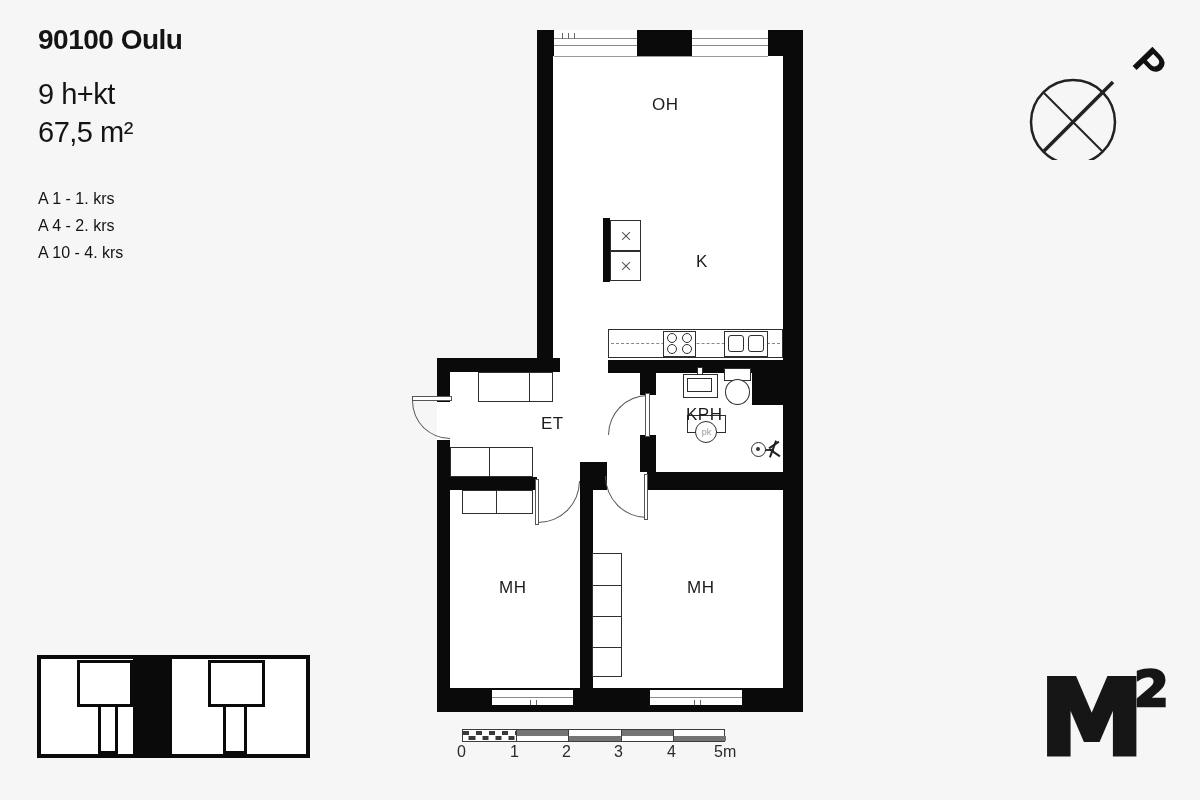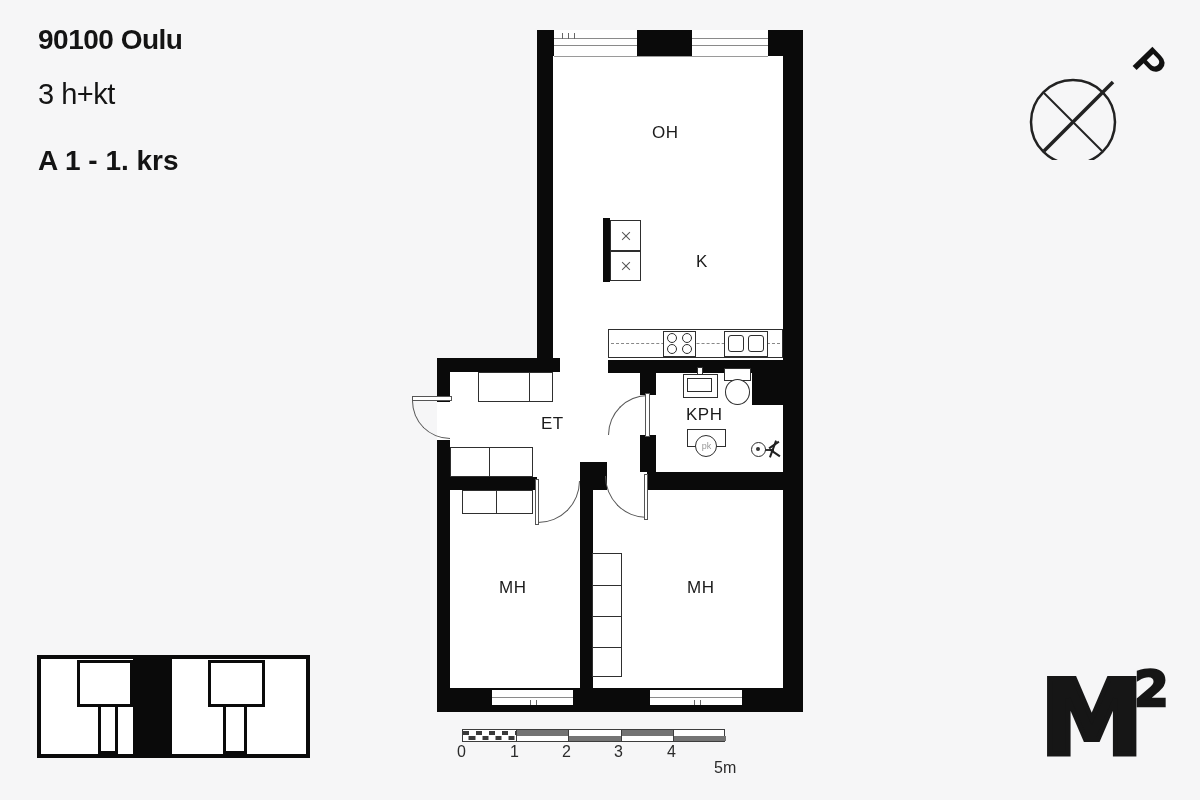--- a/index.html
+++ b/index.html
@@ -2,21 +2,21 @@
 <html><head>
 <meta charset="utf-8">
 <style>
   html,body{margin:0;padding:0;}
   body{width:1200px;height:800px;background:#f6f6f7;font-family:"Liberation Sans","DejaVu Sans",sans-serif;color:#141414;overflow:hidden;}
   .abs{position:absolute;}
   #stage{position:relative;width:1200px;height:800px;}
   
   .h-title{font-size:28px;font-weight:bold;line-height:36px;letter-spacing:-0.5px;}
   .h-sub{font-size:29px;font-weight:400;line-height:38px;letter-spacing:-0.5px;}
-  .h-list{font-size:28px;line-height:27px;font-weight:700;}
+  .h-list{font-size:16px;line-height:27px;font-weight:400;}
   
   .under{background:#ffffff;}
   .wall{background:#0a0a0a;}
   .win{background:#ffffff;}
   .winline{position:absolute;left:0;right:0;height:1px;background:#8a8a8a;}
   .tick{position:absolute;width:1px;background:#666;}
   .closet{background:#fff;border:1.5px solid #2f2f2f;box-sizing:border-box;}
   .cdiv-v{position:absolute;top:0;bottom:0;width:1px;background:#2f2f2f;}
   .cdiv-h{position:absolute;left:0;right:0;height:1px;background:#2f2f2f;}
   .fix{background:#fff;border:1.5px solid #2e2e2e;box-sizing:border-box;}
@@ -44,23 +44,26 @@
   .logo-2{font-family:"DejaVu Sans",sans-serif;font-weight:bold;font-size:50px;-webkit-text-stroke:2.5px #161616;color:#161616;}
 </style>
 </head>
 <body>
 
 <div id="stage">
 
   <div class="abs" style="left:38px;top:22px;">
     <div class="h-title">90100 Oulu</div>
     <div style="height:17px;"></div>
-    <div class="h-sub">3 h+kt</div>
+    <div class="h-sub">9 h+kt</div>
+    <div class="h-sub">67,5 m²</div>
     <div style="height:34px;"></div>
     <div class="h-list">A 1 - 1. krs</div>
+    <div class="h-list">A 4 - 2. krs</div>
+    <div class="h-list">A 10 - 4. krs</div>
   </div>
 
   <svg class="abs" style="left:1015px;top:25px;" width="175" height="135" viewBox="0 0 175 135">
     <circle cx="58" cy="97" r="42" fill="none" stroke="#222" stroke-width="2.5"></circle>
     <line x1="29" y1="68" x2="87" y2="126" stroke="#222" stroke-width="2"></line>
     <line x1="29" y1="126" x2="98" y2="57" stroke="#222" stroke-width="3.5"></line>
     <text x="123" y="42" font-size="40" font-weight="bold" fill="#111" font-family="Liberation Sans, DejaVu Sans, sans-serif" transform="rotate(46 123 32)">P</text>
   </svg>
 
   <div class="abs" style="left:0;top:0;">
@@ -164,33 +167,33 @@
       <div class="abs fix thin" style="left:3px;top:3px;width:16px;height:17px;border-radius:3px;"></div>
       <div class="abs fix thin" style="left:23px;top:3px;width:16px;height:17px;border-radius:3px;"></div>
     </div>
 
     <div class="abs fix" style="left:683px;top:374px;width:35px;height:24px;">
       <div class="abs fix thin" style="left:3px;top:3px;width:25px;height:14px;"></div>
       <div class="abs fix thin" style="left:13px;top:-8px;width:6px;height:8px;"></div>
     </div>
     <div class="abs fix" style="left:724px;top:368px;width:27px;height:13px;"></div>
     <div class="abs fix" style="left:725px;top:379px;width:25px;height:26px;border-radius:50%;"></div>
-    <div class="abs fix" style="left:687px;top:429px;width:39px;height:18px;">
+    <div class="abs fix" style="left:687px;top:415px;width:39px;height:18px;">
       <div class="abs fix" style="left:7px;top:5px;width:22px;height:22px;border-radius:50%;"></div>
       <div class="washer-label">pk</div>
     </div>
     <div class="abs fix" style="left:751px;top:442px;width:15px;height:15px;border-radius:50%;">
       <div class="abs" style="left:4px;top:4px;width:4px;height:4px;background:#333;border-radius:50%;"></div>
     </div>
     <div class="abs" style="left:765px;top:449px;width:9px;height:2px;background:#333;"></div>
     <div class="abs" style="left:772px;top:440px;width:2px;height:18px;background:#222;transform:rotate(20deg);"></div>
     <div class="abs" style="left:768px;top:444px;width:12px;height:2px;background:#222;transform:rotate(-35deg);"></div>
     <div class="abs" style="left:769px;top:452px;width:12px;height:2px;background:#222;transform:rotate(35deg);"></div>
 
-    <div class="abs rlabel" style="left:652px;top:123px;">OH</div>
+    <div class="abs rlabel" style="left:652px;top:95px;">OH</div>
     <div class="abs rlabel" style="left:696px;top:252px;">K</div>
     <div class="abs rlabel" style="left:541px;top:414px;">ET</div>
     <div class="abs rlabel" style="left:686px;top:405px;">KPH</div>
     <div class="abs rlabel" style="left:499px;top:578px;">MH</div>
     <div class="abs rlabel" style="left:687px;top:578px;">MH</div>
   </div>
 
   <div id="scalebar" class="abs" style="left:462px;top:729px;width:263px;height:13px;">
     <div class="seg" style="left:0;top:0;width:52.6px;height:11px;">
       <div class="checker-row" style="left:0;top:0.5px;width:52.6px;height:4.5px;"></div>
@@ -203,21 +206,21 @@
     <div class="sep" style="left:52.6px;"></div>
       <div class="sep" style="left:105.2px;"></div>
     <div class="sep" style="left:157.8px;"></div>
       <div class="sep" style="left:210.4px;"></div>
   </div>
   <div class="slabel abs" style="left:457px;top:743px;">0</div>
   <div class="slabel abs" style="left:510px;top:743px;">1</div>
   <div class="slabel abs" style="left:562px;top:743px;">2</div>
   <div class="slabel abs" style="left:614px;top:743px;">3</div>
   <div class="slabel abs" style="left:667px;top:743px;">4</div>
-  <div class="slabel abs" style="left:714px;top:759px;">5m</div>
+  <div class="slabel abs" style="left:714px;top:743px;">5m</div>
 
   <div id="locator" class="abs" style="left:37px;top:655px;width:273px;height:103px;">
     <div class="abs" style="left:92px;top:0;width:39px;height:95px;background:#0a0a0a;"></div>
     <div class="loc-piece" style="left:36px;top:1px;width:56px;height:47px;"></div>
     <div class="loc-piece" style="left:57px;top:45px;width:20px;height:50px;"></div>
     <div class="loc-piece" style="left:167px;top:1px;width:57px;height:47px;"></div>
     <div class="loc-piece" style="left:182px;top:45px;width:24px;height:50px;"></div>
   </div>
 
   <div class="abs" style="left:1040px;top:660px;width:140px;height:110px;">

